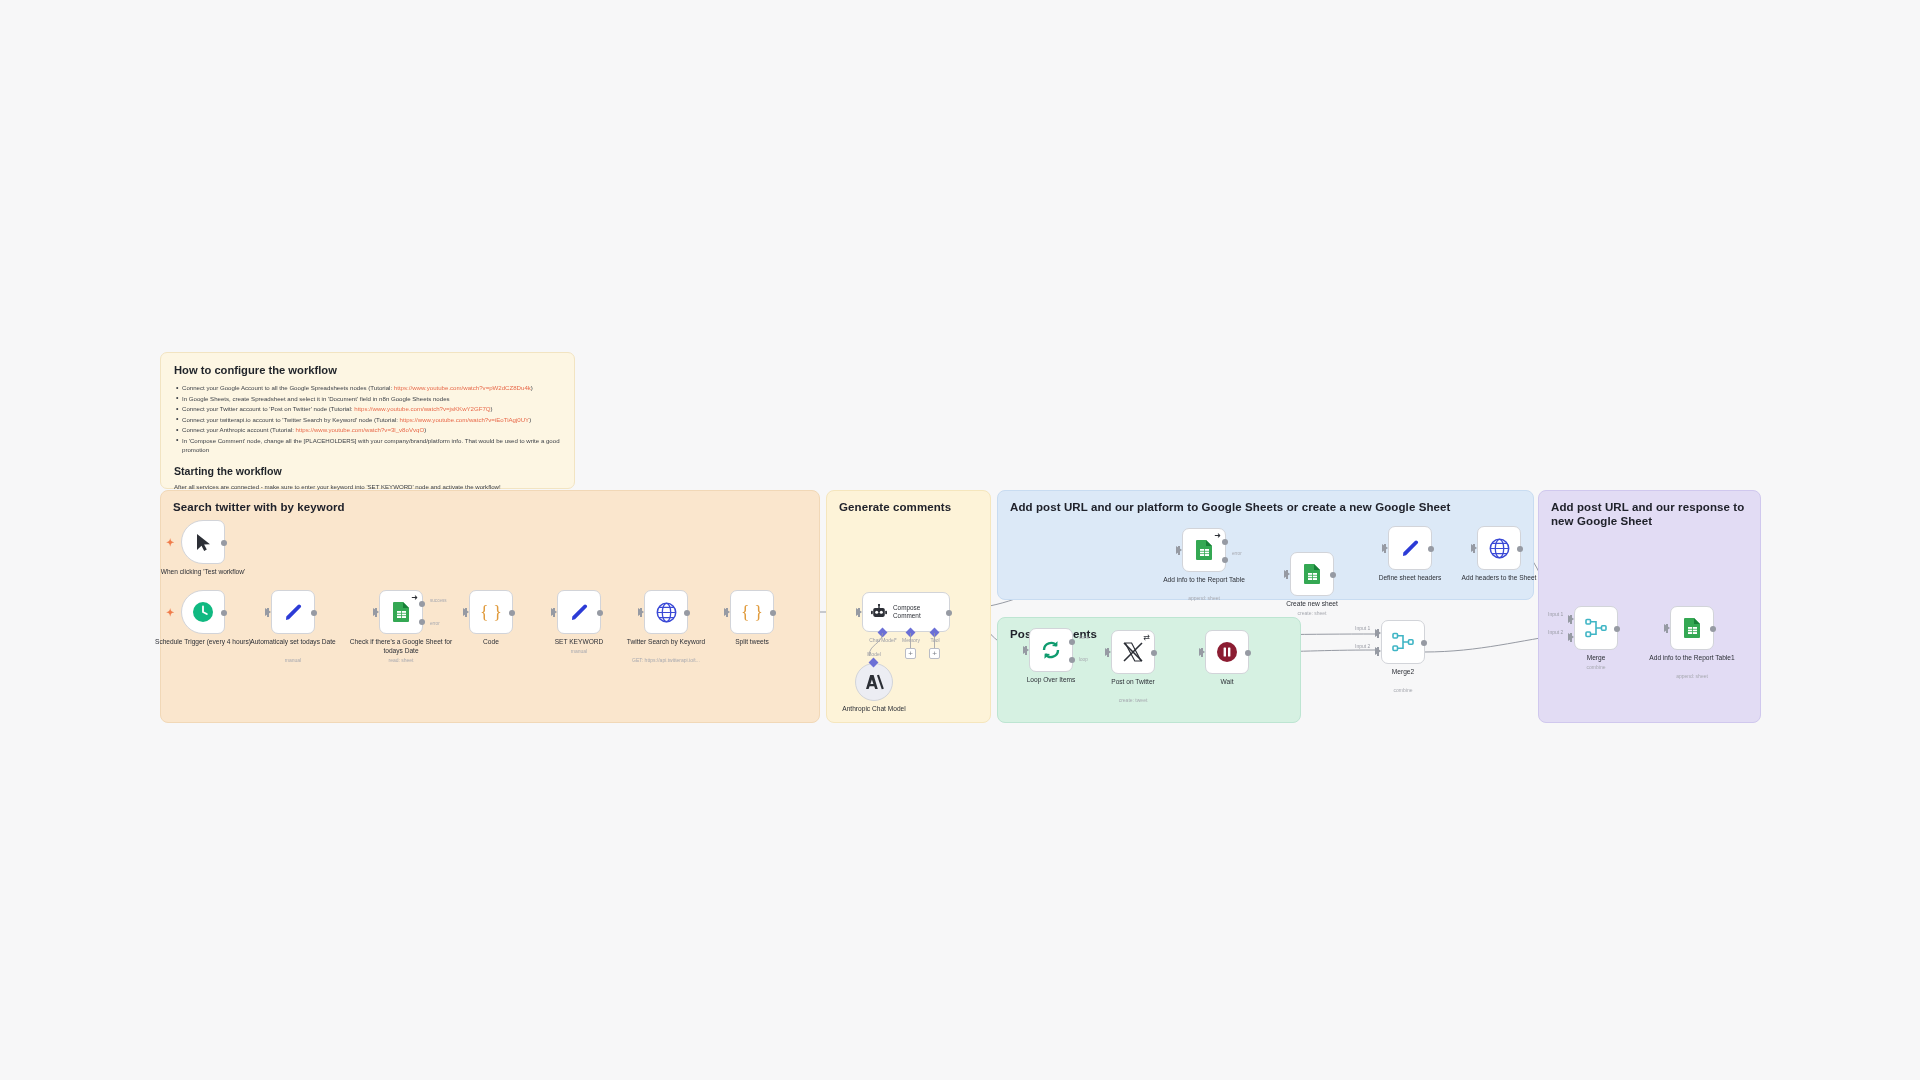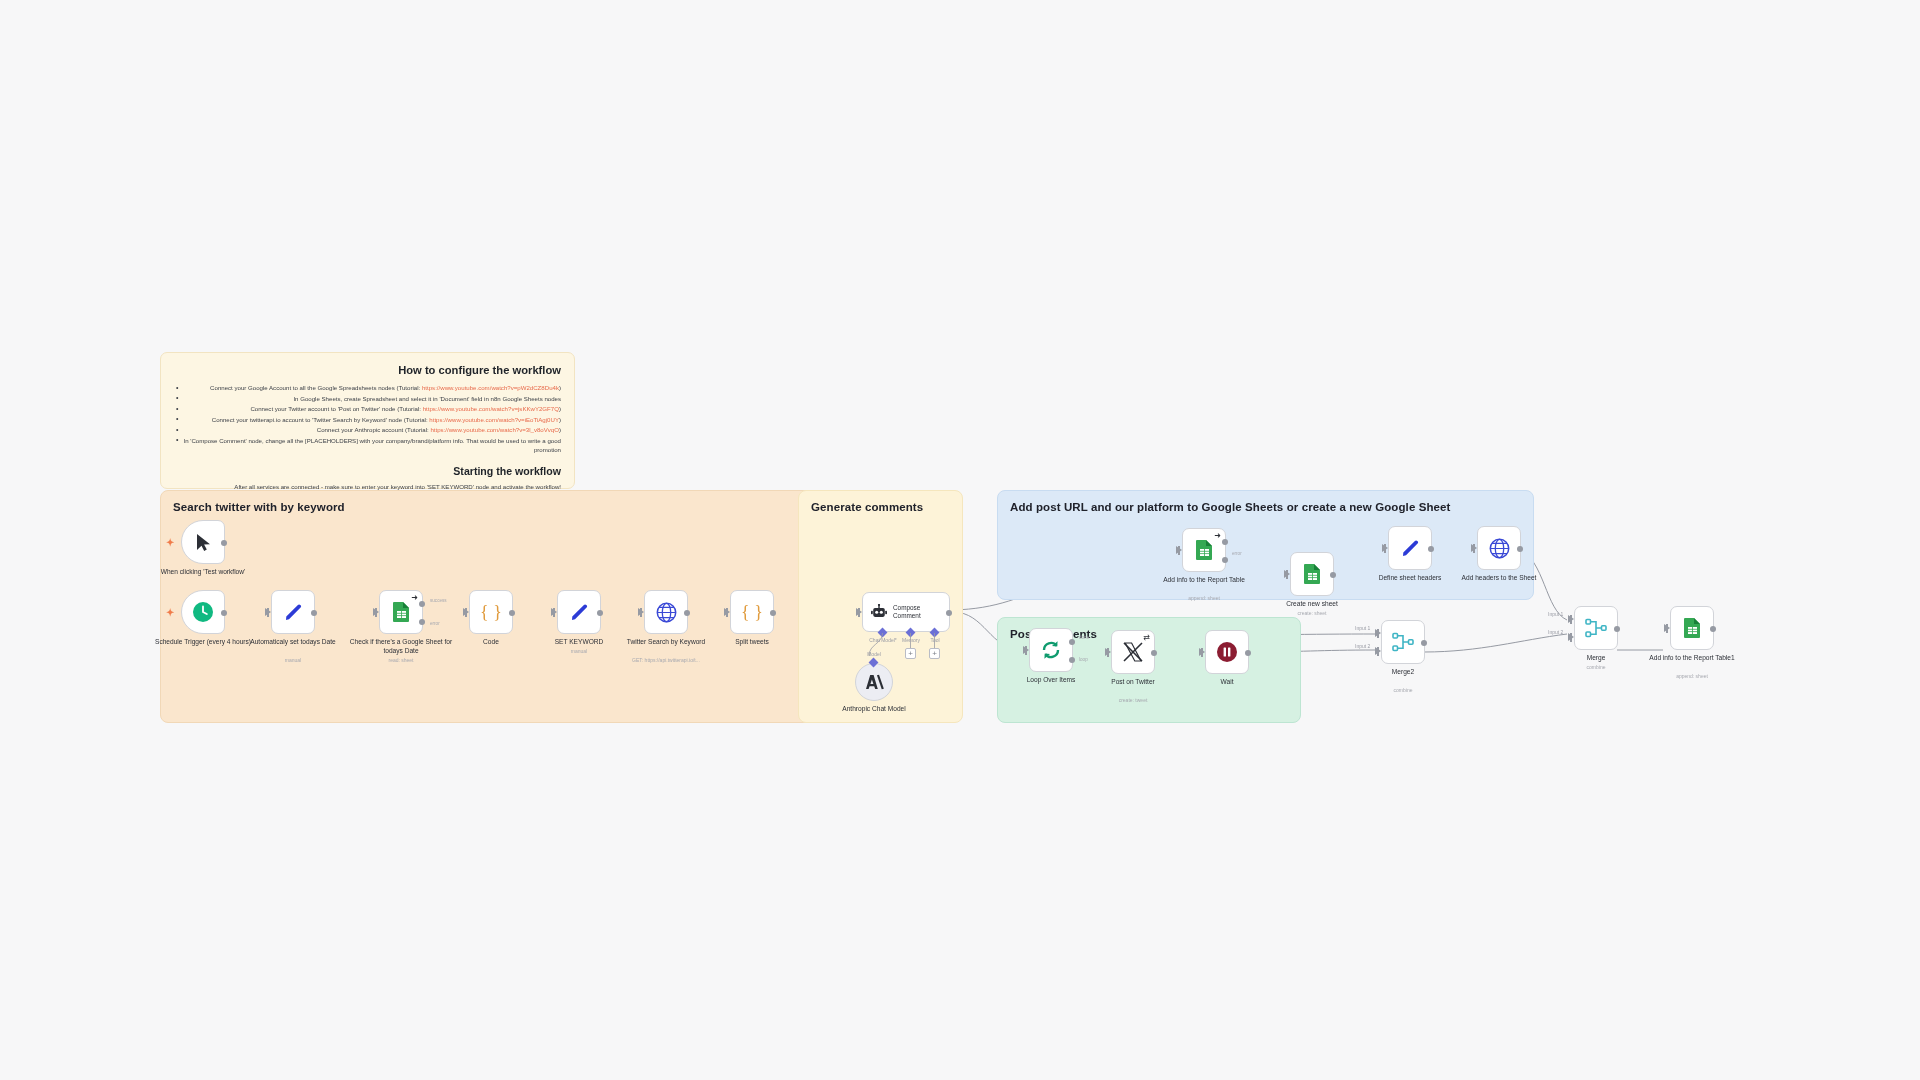--- a/index.html
+++ b/index.html
@@ -18,40 +18,39 @@
   }
   .sticky-title {
     font-weight: bold;
     color: #20222b;
     letter-spacing: .1px;
   }
   .note-docs {
     left: 160px; top: 352px; width: 415px; height: 137px;
     background: #fdf6e3; border: 1px solid #f2e4c2;
     padding: 11px 13px;
-    text-align: right;
   }
   .note-docs h1 { font-size: 11.2px; font-weight: bold; color: #1f2329; margin-bottom: 7px; }
   .note-docs h2 { font-size: 10.6px; font-weight: bold; color: #1f2329; margin: 11px 0 5px; }
   .note-docs ul { list-style: none; }
   .note-docs li {
     font-size: 6.1px; line-height: 9.1px; color: #3b3f46;
     position: relative; padding-left: 8px; margin-bottom: 1.5px;
   }
   .note-docs li::before {
     content: "•"; position: absolute; left: 2px; top: -0.5px; color: #3b3f46; font-size: 7px;
   }
   .note-docs a { color: #e8694a; text-decoration: none; word-break: break-all; }
   .note-docs .para { font-size: 6.1px; line-height: 9.5px; color: #3b3f46; }
 
   .grp { position: absolute; border-radius: 8px; }
   .grp > .sticky-title { position: absolute; left: 12px; top: 9px; font-size: 11.5px; line-height: 14px; width: calc(100% - 24px); }
 
   .grp-search   { left: 160px; top: 490px; width: 660px; height: 233px; background: #fae6cd; border: 1px solid #f1d8b7; }
-  .grp-generate { left: 798px; top: 490px; width: 165px; height: 233px; background: #fdf3d8; border: 1px solid #f5e6bd; }
+  .grp-generate { left: 826px; top: 490px; width: 165px; height: 233px; background: #fdf3d8; border: 1px solid #f5e6bd; }
   .grp-sheets   { left: 997px; top: 490px; width: 537px; height: 110px; background: #dce9f7; border: 1px solid #c8dcf1; }
   .grp-post     { left: 997px; top: 617px; width: 304px; height: 106px; background: #d6f1e2; border: 1px solid #bde5d2; }
   .grp-newsheet { left: 1538px; top: 490px; width: 223px; height: 233px; background: #e2dcf4; border: 1px solid #d0c8ee; }
 
   
   #wires { position: absolute; left: 0; top: 0; width: 1920px; height: 1080px; pointer-events: none; }
 
   
   .node { position: absolute; }
   .nbox {
@@ -208,20 +207,23 @@
     <div class="sticky-title">Search twitter with by keyword</div>
   </div>
   <div class="grp grp-generate">
     <div class="sticky-title">Generate comments</div>
   </div>
   <div class="grp grp-sheets">
     <div class="sticky-title">Add post URL and our platform to Google Sheets or create a new Google Sheet</div>
   </div>
   <div class="grp grp-post">
     <div class="sticky-title">Post comments</div>
+  </div>
+  <div class="grp grp-newsheet">
+    <div class="sticky-title">Add post URL and our response to new Google Sheet</div>
   </div>
 
   <div class="node" style="left:181px; top:520px;">
     <div class="plusmark">✦</div>
     <div class="nbox trigger">
       <svg width="17" height="19" viewBox="0 0 17 19">
         <path d="M2,1 L2,17 L6.5,12.8 L9.2,18 L11.8,16.6 L9.1,11.6 L15,11.3 Z" fill="#2c2f36"></path>
       </svg>
       <div class="dot out-r"></div>
     </div>

